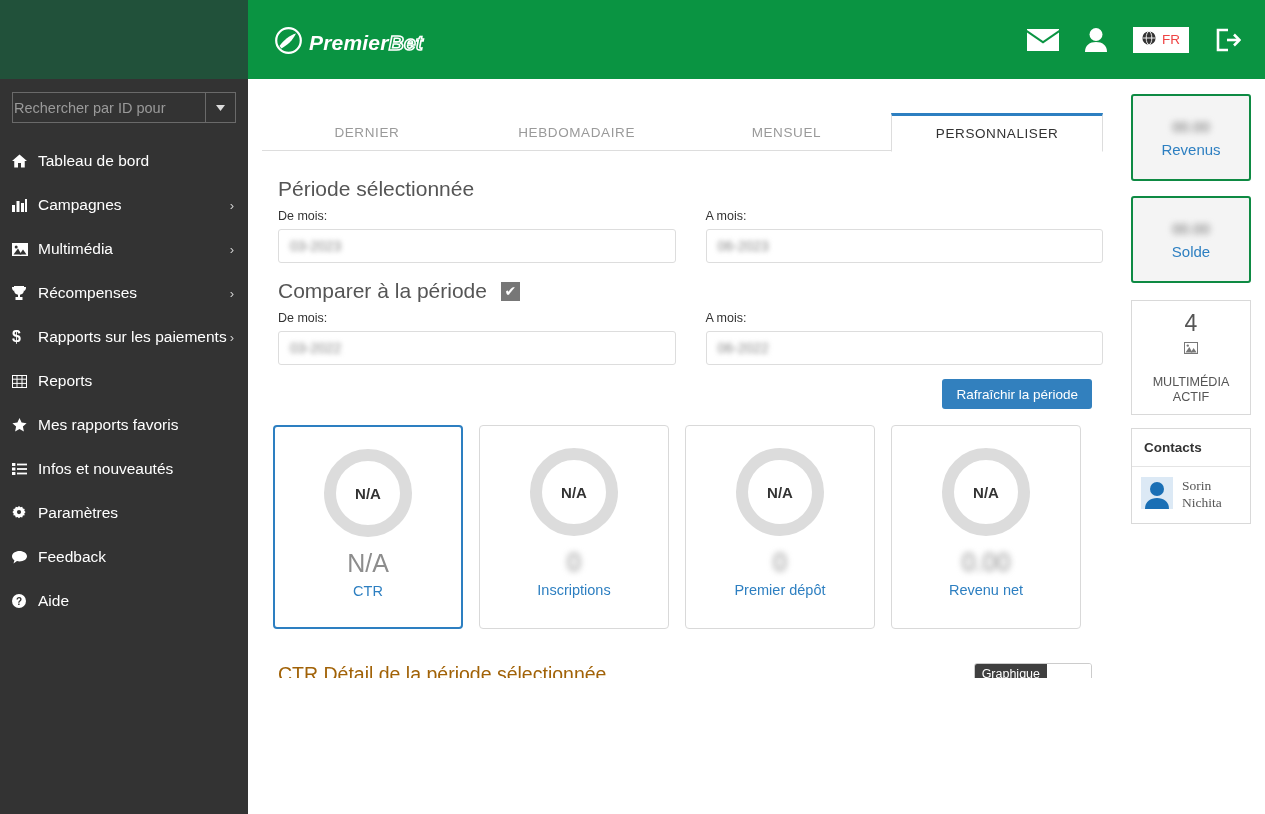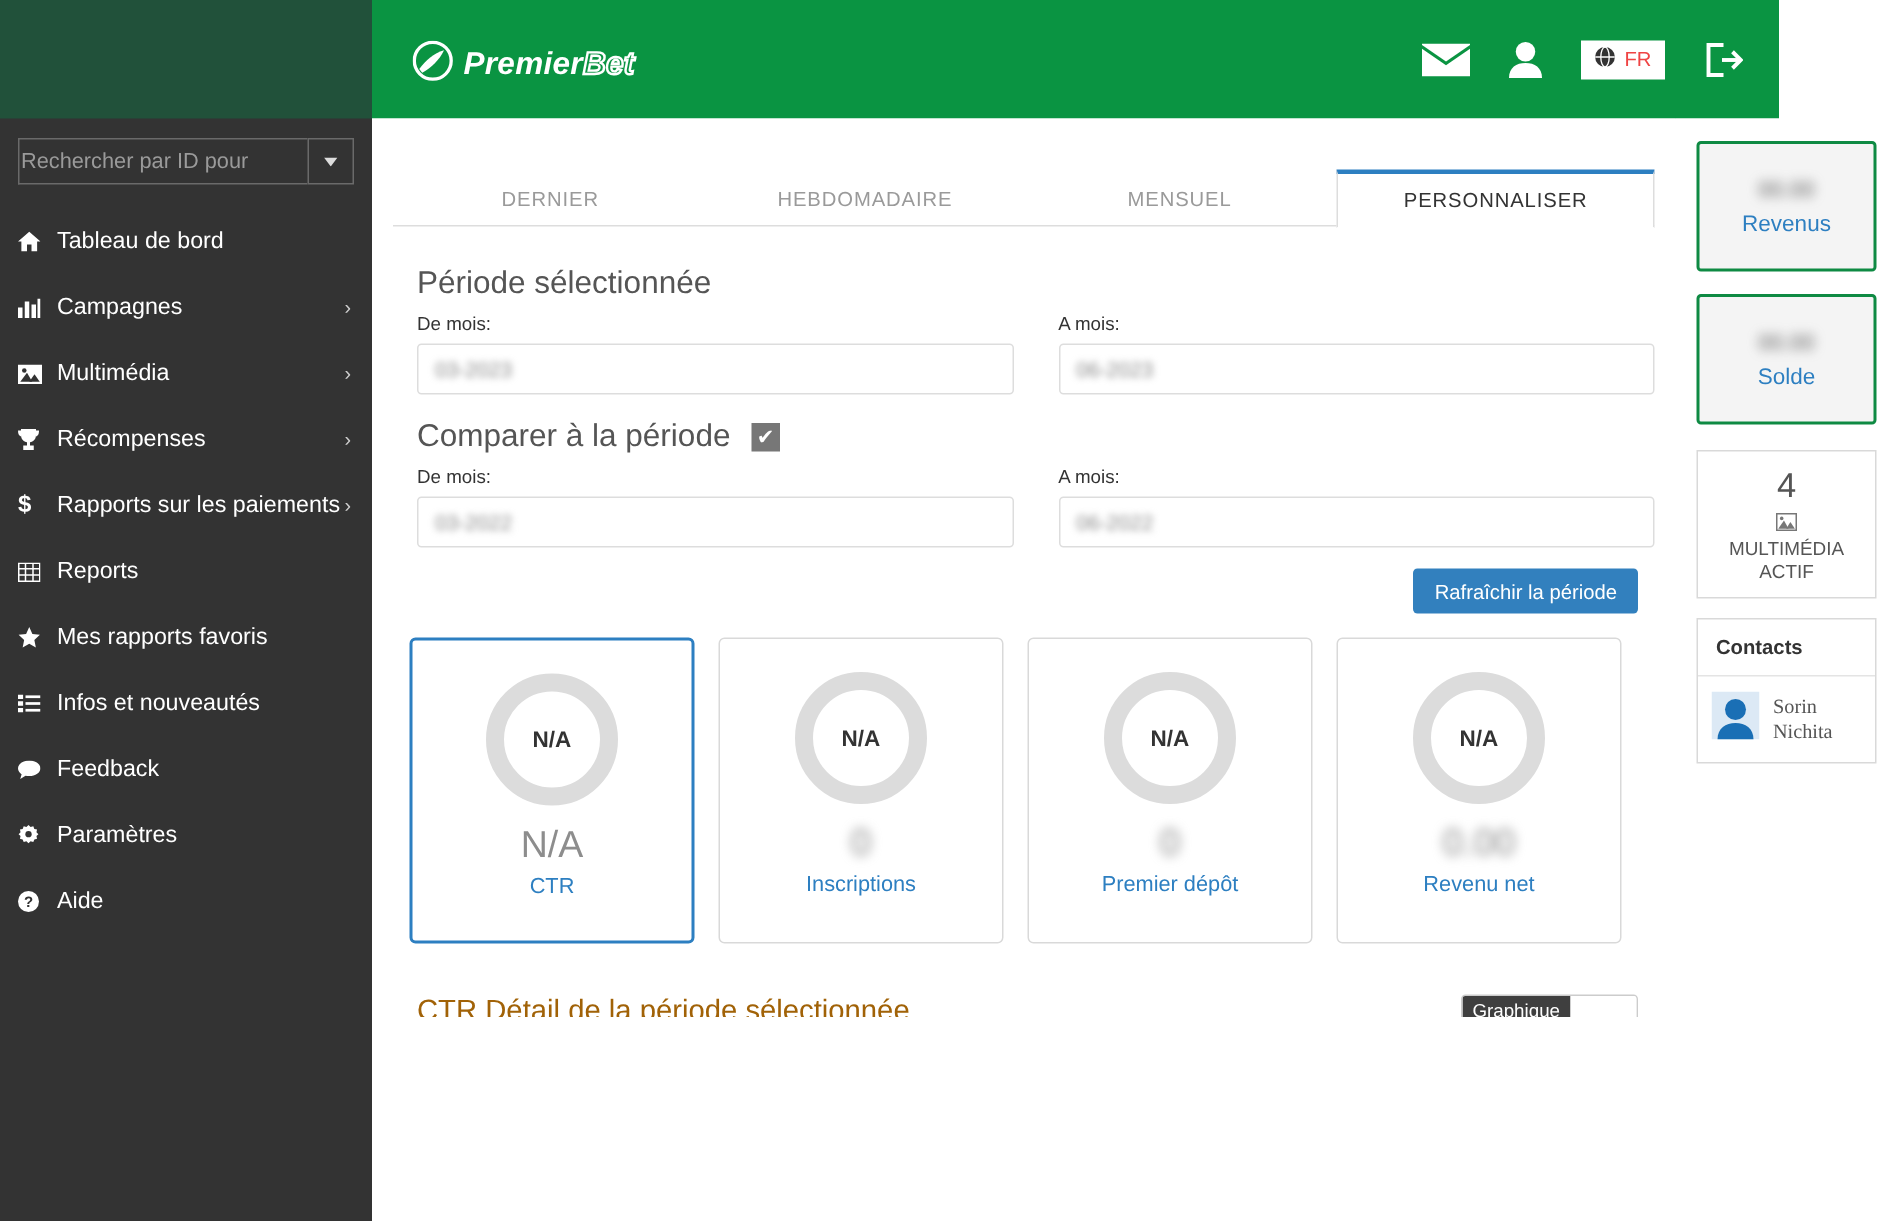--- a/index.html
+++ b/index.html
@@ -55,21 +55,21 @@
   .nav-label { white-space: nowrap; overflow: hidden; }
   .nav-arrow {
     position: absolute; right: 14px; top: 50%;
     transform: translateY(-50%);
     color: #cfcfcf; font-size: 13px;
   }
 
   
   #header {
     position: absolute; left: 248px; top: 0;
-    width: 938px; height: 79px;
+    width: 1017px; height: 79px;
     background: #0a9442;
     text-align: right;
   }
   #logo {
     position: absolute; left: 27px; top: 27px;
     display: flex; align-items: center; gap: 7px;
   }
   #logo-text {
     color: #ffffff; font-weight: bold;
     font-size: 21px; letter-spacing: .2px;
@@ -212,21 +212,21 @@
   #media-card {
     margin: 17px 14px 0 14px;
     border: 1px solid #d9d9d9; background: #ffffff;
     padding: 9px 4px 8px 4px;
     display: flex; flex-direction: column; align-items: center;
   }
   #media-count { font-size: 23px; color: #555555; font-weight: normal; }
   #media-label {
     font-size: 12.6px; color: #555555; text-align: center;
     margin-top: 5px; display: flex; align-items: center;
-    gap: 0; flex-wrap: wrap; justify-content: center; line-height: 1.25;
+    gap: 16px; flex-wrap: wrap; justify-content: center; line-height: 1.25;
   }
   #contacts-card {
     margin: 13px 14px 0 14px;
     border: 1px solid #d9d9d9; background: #ffffff;
   }
   #contacts-title {
     font-size: 13.5px; font-weight: bold; color: #333333;
     padding: 11px 12px; border-bottom: 1px solid #e4e4e4;
   }
   .contact-row { display: flex; align-items: center; gap: 9px; padding: 10px 9px; }
@@ -334,35 +334,35 @@
               <rect x="5" y="5.1" width="10" height="1.8"></rect>
               <rect x="0" y="9" width="3.4" height="3"></rect>
               <rect x="5" y="9.6" width="10" height="1.8"></rect>
             </svg>
         </span>
         <span class="nav-label">Infos et nouveautés</span>
       </div>
 
       <div class="nav-item">
         <span class="nav-ico">
-          <svg width="15" height="13" viewBox="0 0 15 13" fill="#fff">
-              <path d="M7.5 0 C11.6 0 15 2.3 15 5.2 C15 8.1 11.6 10.4 7.5 10.4 C6.6 10.4 5.8 10.3 5 10.1 L1.5 12.4 L2.4 9.2 C0.9 8.2 0 6.8 0 5.2 C0 2.3 3.4 0 7.5 0 Z"></path>
-            </svg>
-        </span>
-        <span class="nav-label">Feedback</span>
-      </div>
-
-      <div class="nav-item">
-        <span class="nav-ico">
           <svg width="14" height="14" viewBox="0 0 14 14" fill="#fff">
               <path d="M7 0 L8.4 1.3 L10.2 0.8 L10.9 2.6 L12.7 3 L12.3 4.8 L13.6 6.1 L12.3 7.4 L12.7 9.2 L10.9 9.6 L10.2 11.4 L8.4 10.9 L7 12.2 L5.6 10.9 L3.8 11.4 L3.1 9.6 L1.3 9.2 L1.7 7.4 L0.4 6.1 L1.7 4.8 L1.3 3 L3.1 2.6 L3.8 0.8 L5.6 1.3 Z"></path>
               <circle cx="7" cy="6.1" r="2.1" fill="#333"></circle>
             </svg>
         </span>
         <span class="nav-label">Paramètres</span>
+      </div>
+
+      <div class="nav-item">
+        <span class="nav-ico">
+          <svg width="15" height="13" viewBox="0 0 15 13" fill="#fff">
+              <path d="M7.5 0 C11.6 0 15 2.3 15 5.2 C15 8.1 11.6 10.4 7.5 10.4 C6.6 10.4 5.8 10.3 5 10.1 L1.5 12.4 L2.4 9.2 C0.9 8.2 0 6.8 0 5.2 C0 2.3 3.4 0 7.5 0 Z"></path>
+            </svg>
+        </span>
+        <span class="nav-label">Feedback</span>
       </div>
 
       <div class="nav-item">
         <span class="nav-ico">
           <svg width="14" height="14" viewBox="0 0 14 14">
               <circle cx="7" cy="7" r="7" fill="#fff"></circle>
               <text x="7" y="10.6" font-size="10" font-weight="bold" fill="#333" text-anchor="middle" font-family="Liberation Sans">?</text>
             </svg>
         </span>
         <span class="nav-label">Aide</span>

